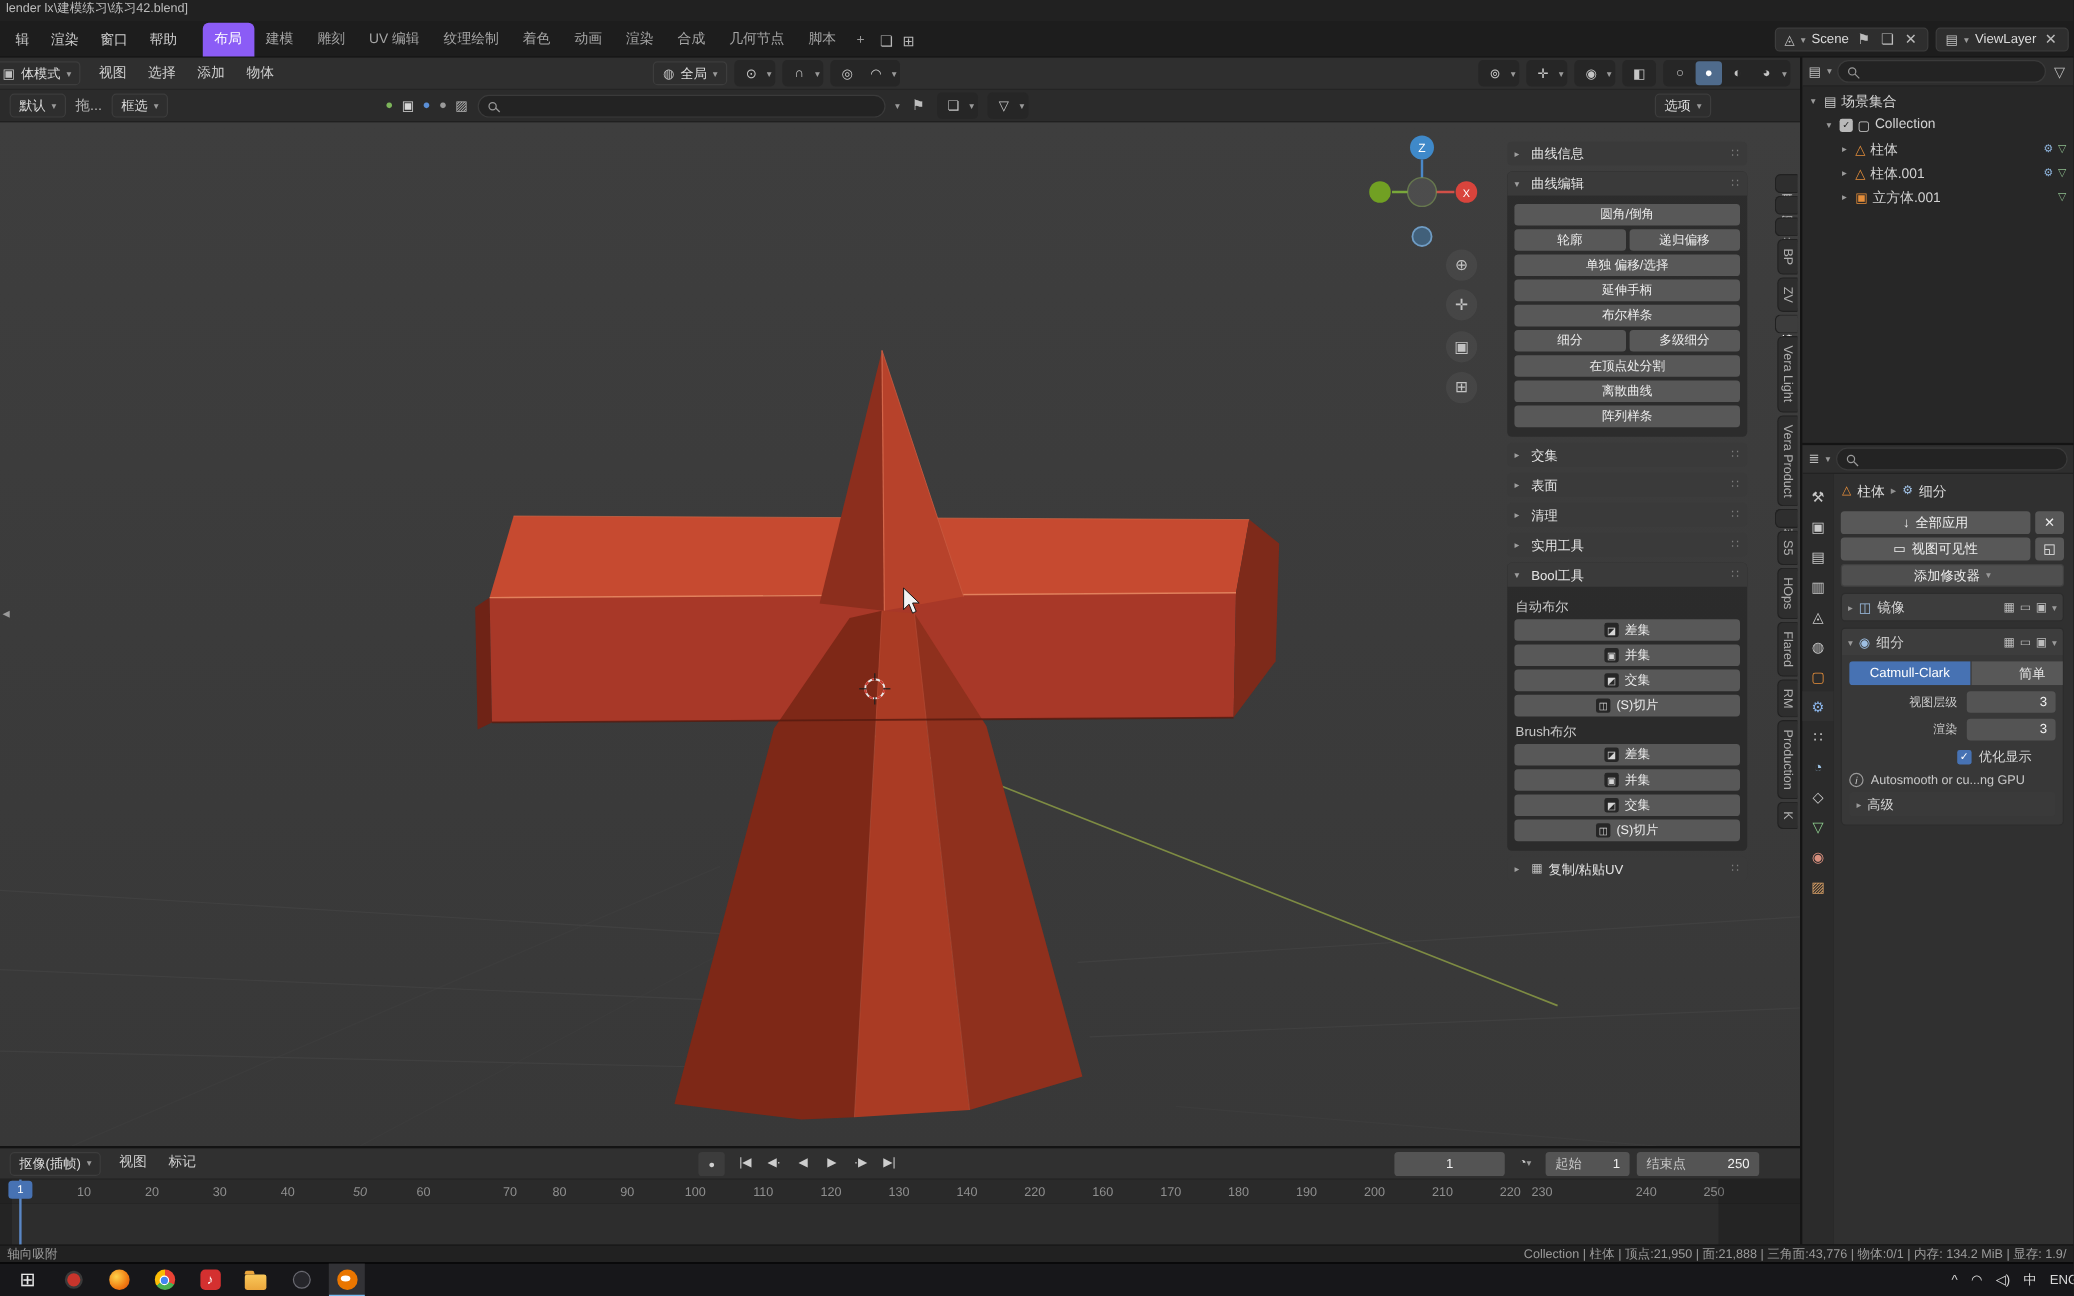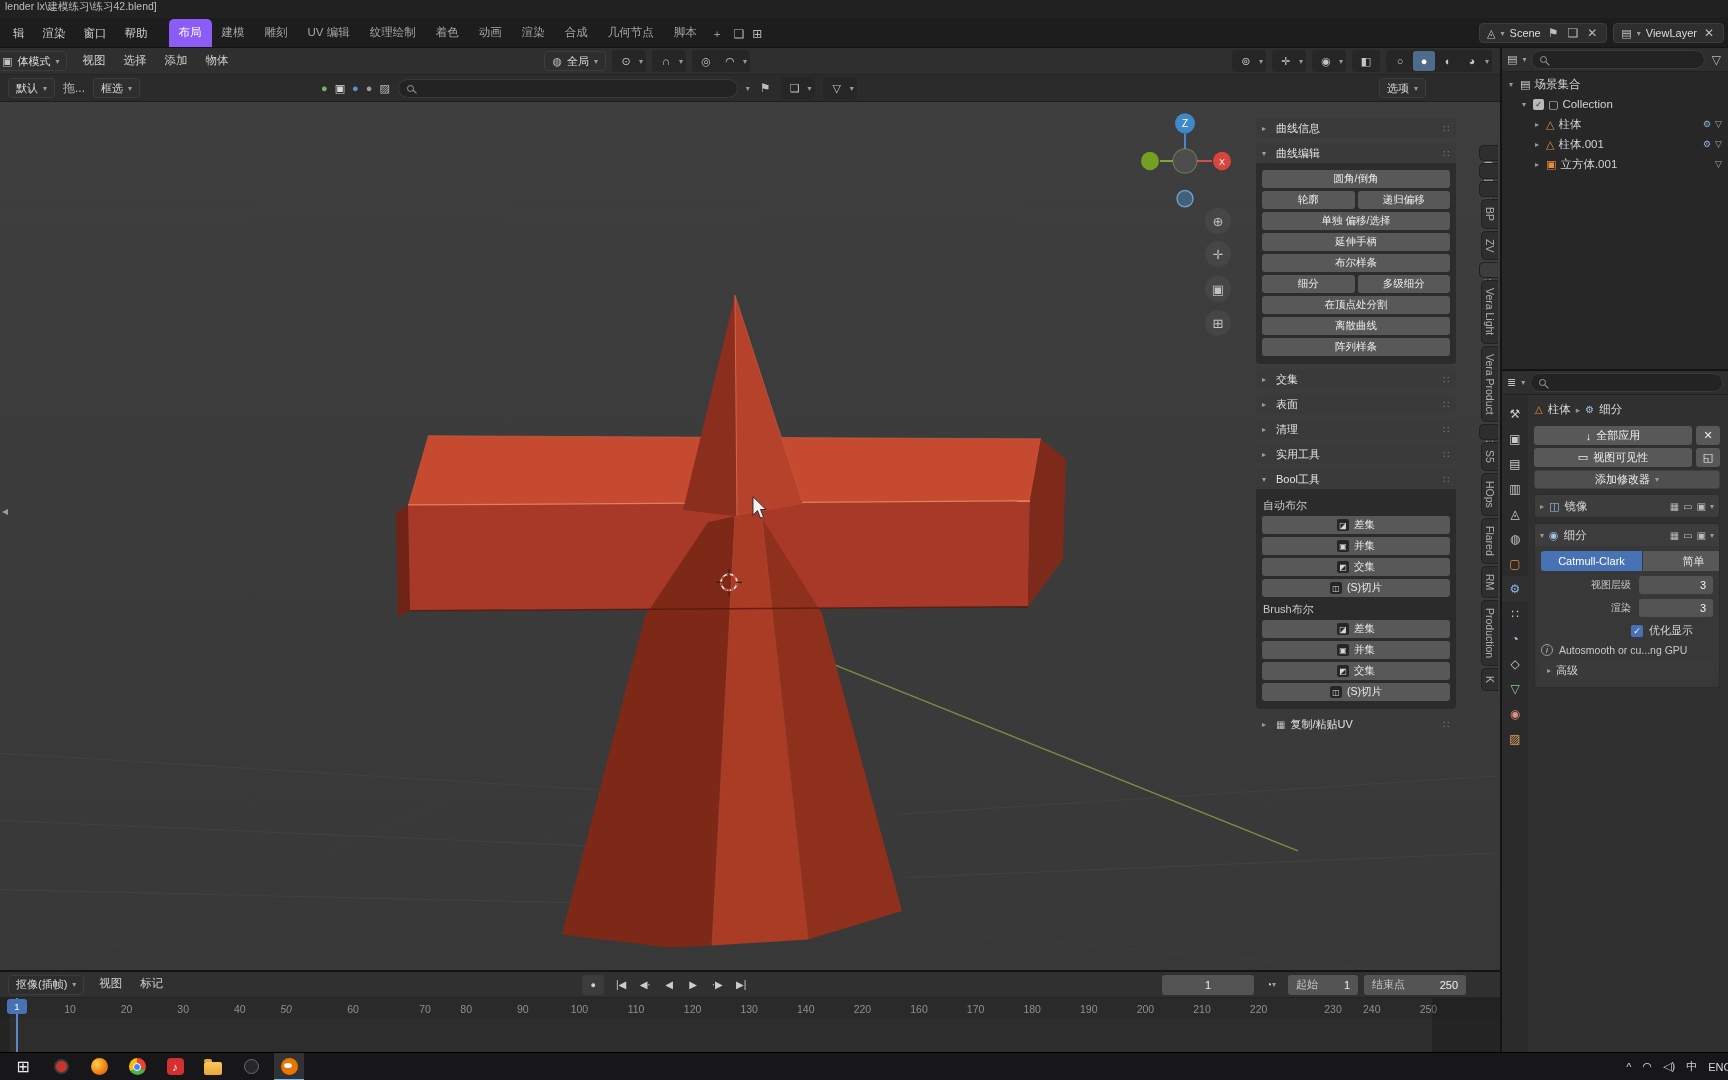--- a/index.html
+++ b/index.html
@@ -598,39 +598,39 @@
             <span class="lbl">结束点</span>
             <span>250</span>
           </div>
         </div>
         <div class="tl-body">
           <div class="ruler" id="ruler">
               <span class="rlabel" style="left: 70px;">10</span>
               <span class="rlabel" style="left: 126.6px;">20</span>
               <span class="rlabel" style="left: 183.2px;">30</span>
               <span class="rlabel" style="left: 239.8px;">40</span>
-              <span class="rlabel" style="left: 286px; font-style: italic;">50</span>
+              <span class="rlabel" style="left: 300px; font-style: italic;">50</span>
               <span class="rlabel" style="left: 353px;">60</span>
               <span class="rlabel" style="left: 425px;">70</span>
               <span class="rlabel" style="left: 466.2px;">80</span>
               <span class="rlabel" style="left: 522.8px;">90</span>
               <span class="rlabel" style="left: 579.4px;">100</span>
               <span class="rlabel" style="left: 636px;">110</span>
               <span class="rlabel" style="left: 692.6px;">120</span>
               <span class="rlabel" style="left: 749.2px;">130</span>
               <span class="rlabel" style="left: 805.8px;">140</span>
               <span class="rlabel" style="left: 862.4px;">220</span>
               <span class="rlabel" style="left: 919px;">160</span>
               <span class="rlabel" style="left: 975.6px;">170</span>
               <span class="rlabel" style="left: 1032.2px;">180</span>
               <span class="rlabel" style="left: 1088.8px;">190</span>
               <span class="rlabel" style="left: 1145.4px;">200</span>
               <span class="rlabel" style="left: 1202px;">210</span>
               <span class="rlabel" style="left: 1258.6px;">220</span>
-              <span class="rlabel" style="left: 1333px;">230</span>
+              <span class="rlabel" style="left: 1285px;">230</span>
               <span class="rlabel" style="left: 1371.8px;">240</span>
               <span class="rlabel" style="left: 1428.4px;">250</span>
             </div>
           <div class="track"></div>
           <div class="dimL"></div>
           <div class="dimR"></div>
           <div class="ph-line"></div>
           <div class="ph-cap">1</div>
         </div>
       </div>
@@ -810,20 +810,24 @@
                 </div>
               </div>
             </div>
 
           </div>
         </div>
       </div>
     </div>
   </div>
 
+  <div class="statusbar">
+    <span>轴向吸附</span>
+    <span>Collection | 柱体 | 顶点:21,950 | 面:21,888 | 三角面:43,776 | 物体:0/1 | 内存: 134.2 MiB | 显存: 1.9/</span>
+  </div>
 
   <div class="taskbar">
     <div class="tb-apps" id="tb-apps">
         <div class="tb-app">
           <span class="ic-task-view">⊞</span>
         </div>
         <div class="tb-app">
           <div class="ic-app-red"></div>
         </div>
         <div class="tb-app">

